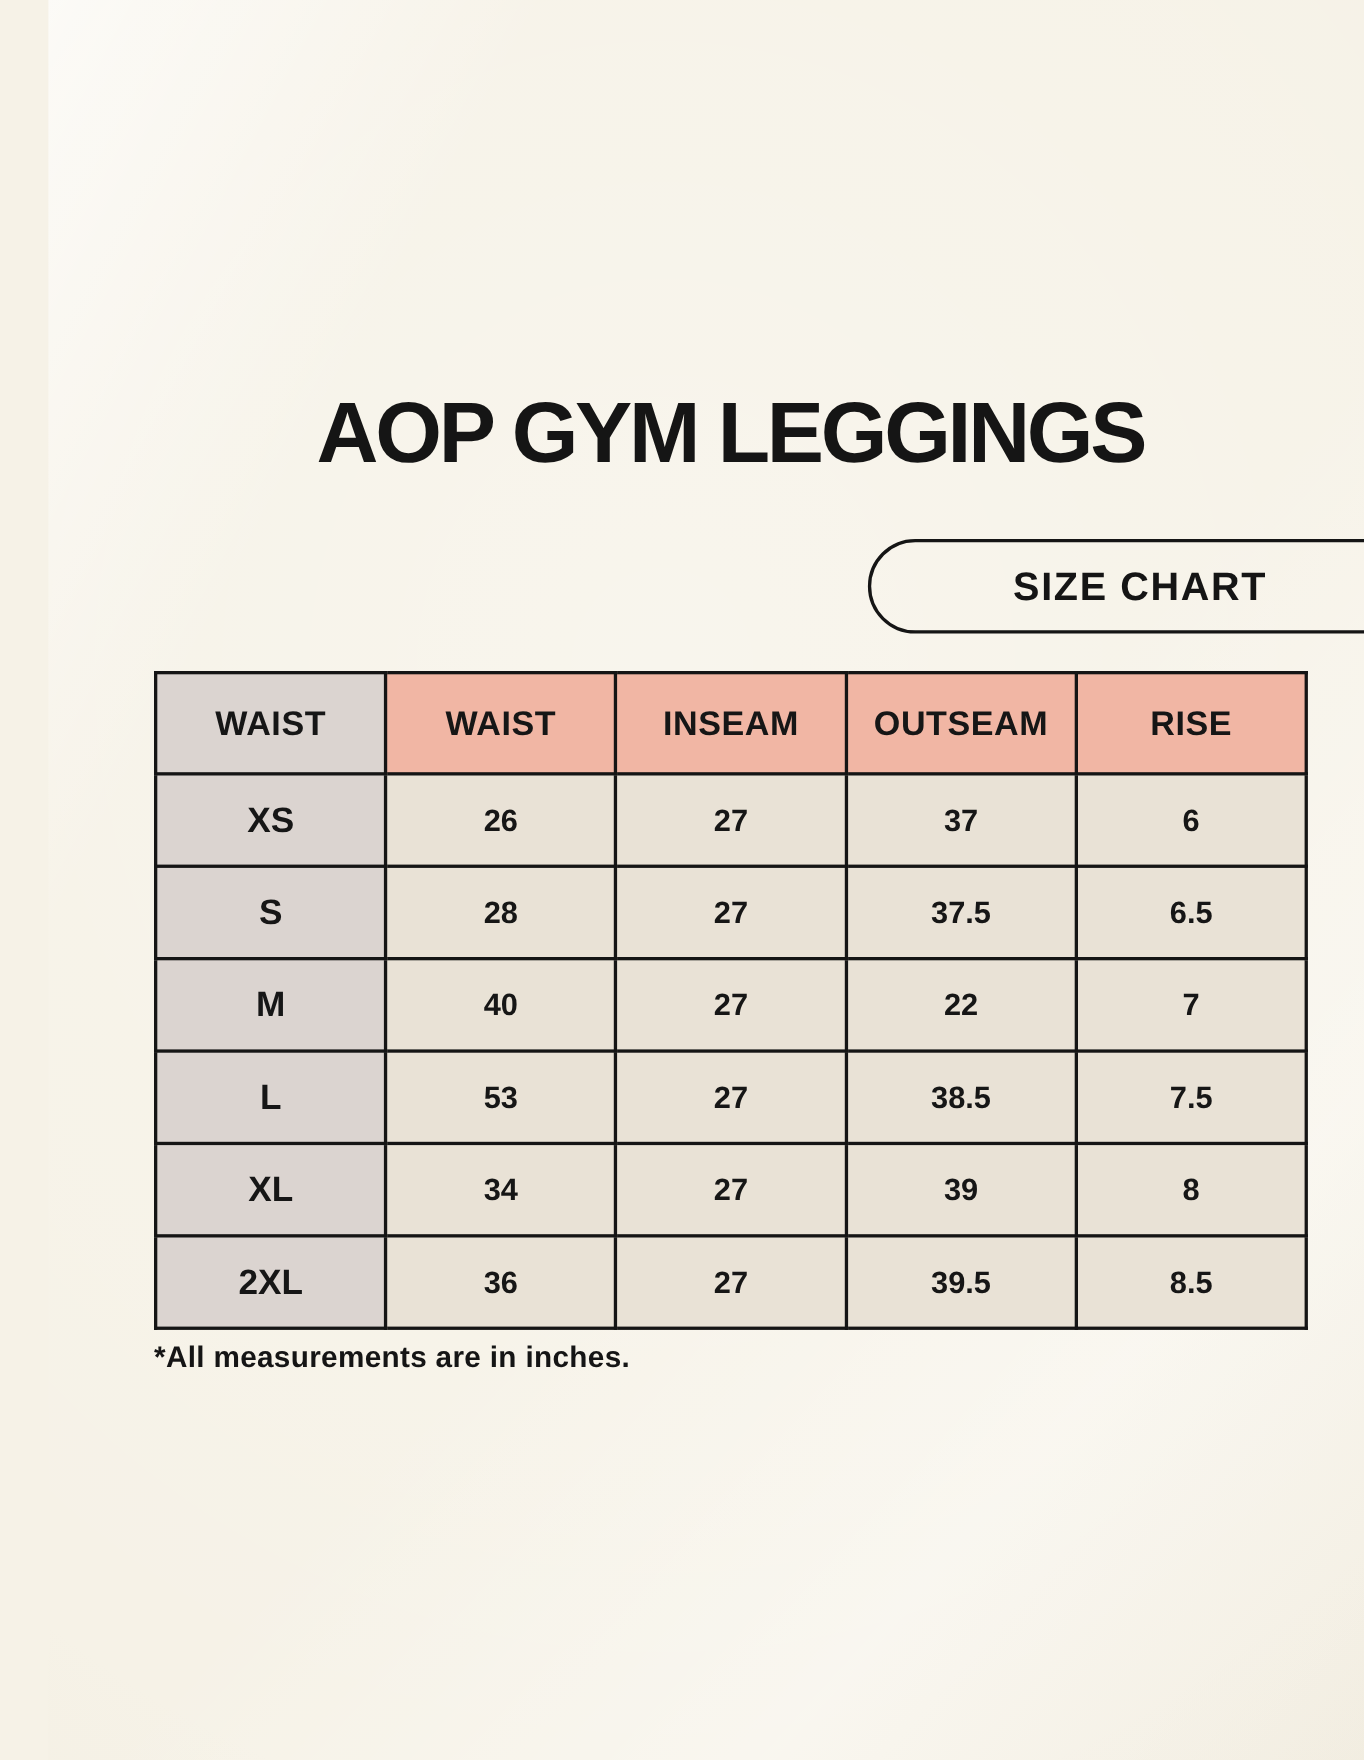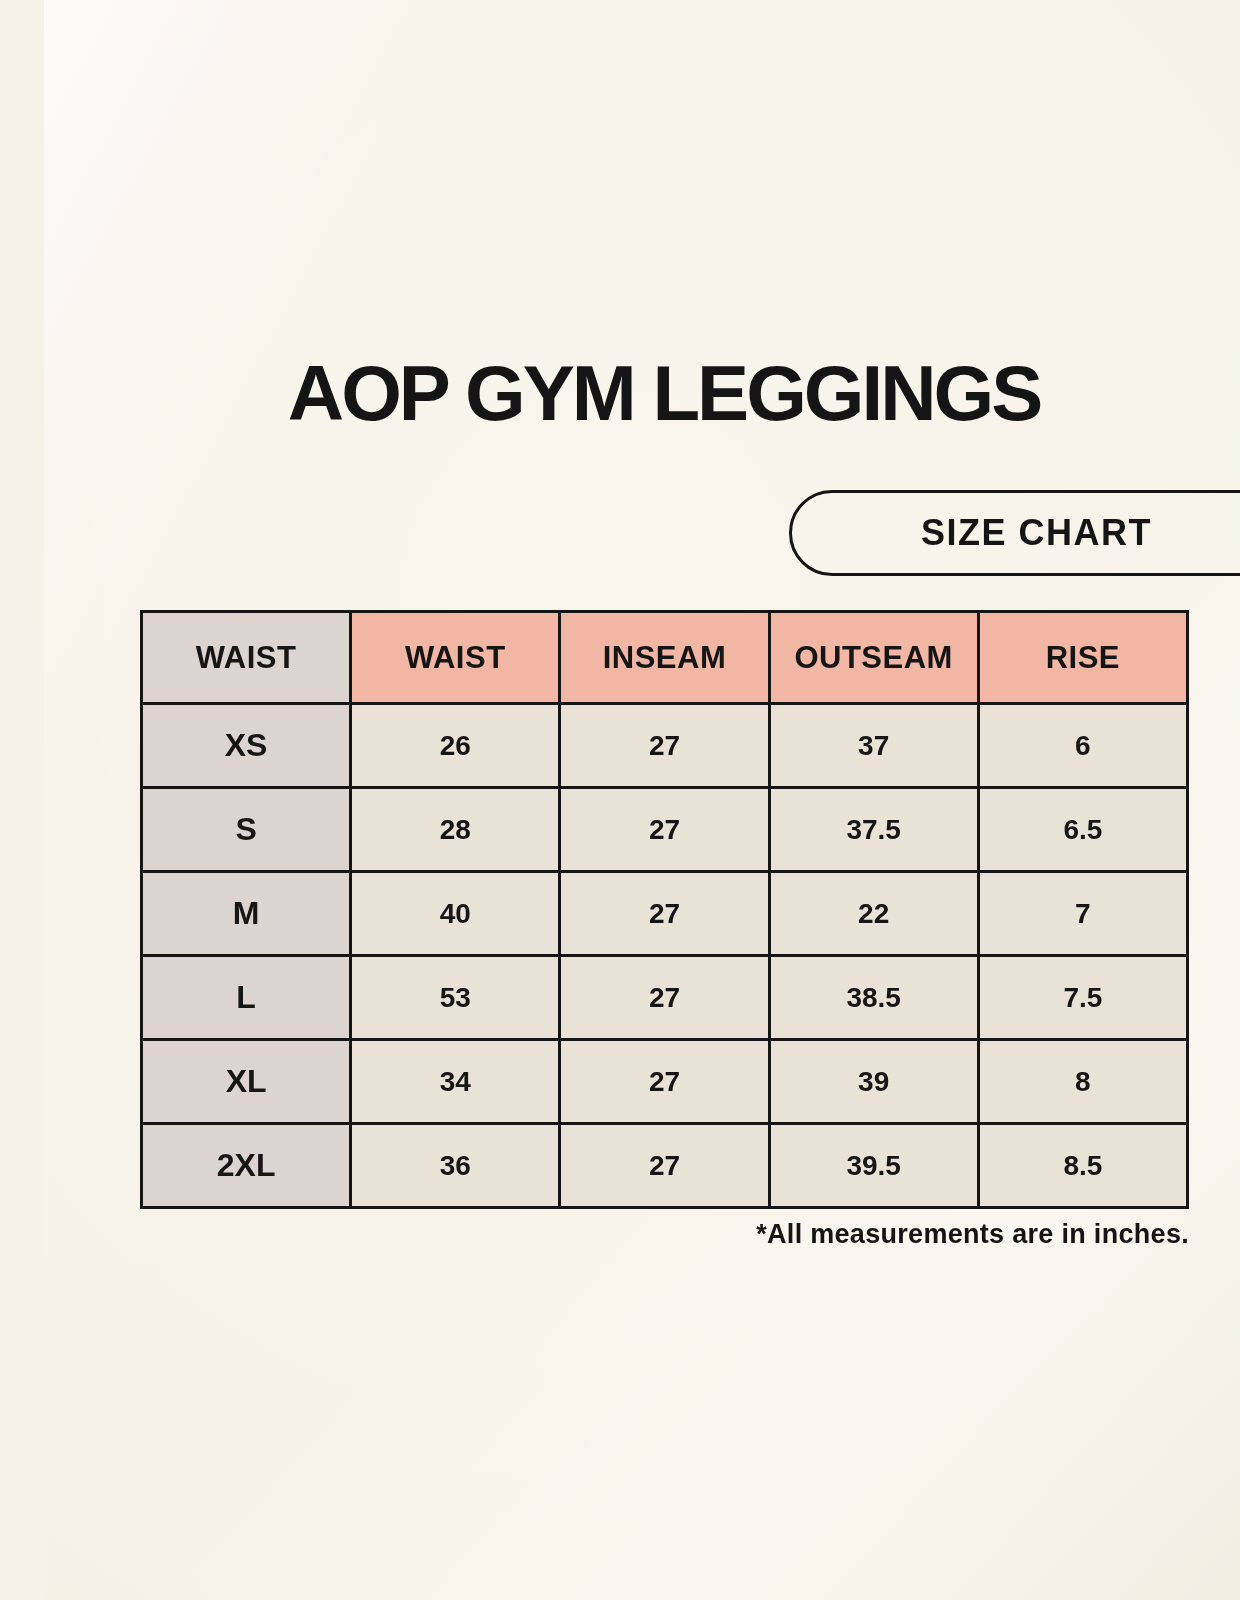--- a/index.html
+++ b/index.html
@@ -85,21 +85,20 @@
   }
   .size-table tbody td {
     background: #e9e2d6;
     font-size: 28px;
     font-weight: 700;
   }
   .footnote {
     margin-left: 96px;
     width: 1049px;
     margin-top: 10px;
-    text-align: right;
     font-size: 27px;
     font-weight: 700;
     letter-spacing: 0.3px;
     color: #151515;
   }
 </style>
 </head>
 <body>
 
 <div class="canvas">

